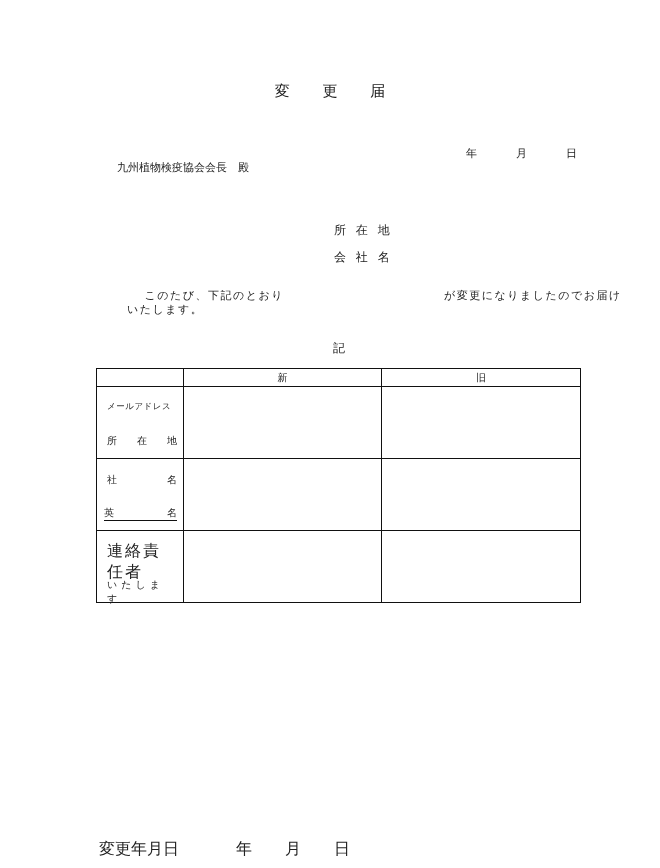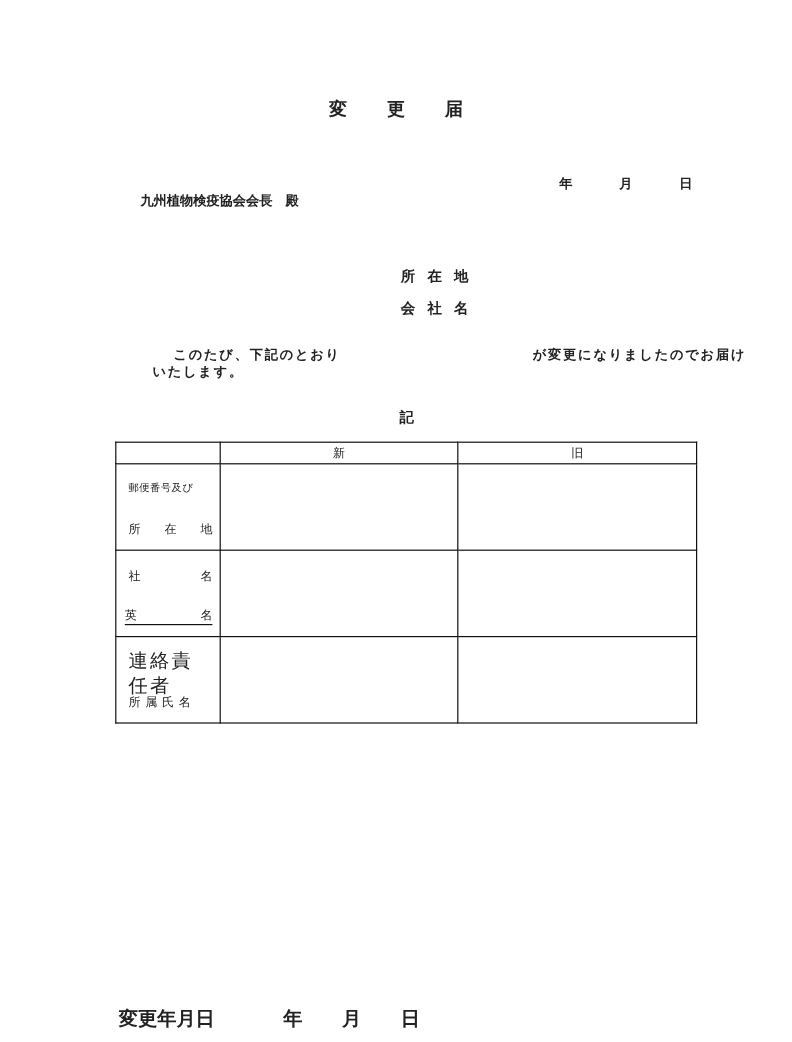--- a/index.html
+++ b/index.html
@@ -1,18 +1,18 @@
 <!DOCTYPE html>
 <html><head>
 <meta charset="utf-8">
 <style>
   html, body { margin:0; padding:0; background:#ffffff; }
   body { width:660px; height:868px; position:relative; overflow:hidden;
          font-family:"DejaVu Serif","Liberation Serif",serif; color:#222; }
-  .abs { position:absolute; white-space:nowrap;font-weight:bold; }
+  .abs { position:absolute; white-space:nowrap; }
   .title { top:82px; left:0; width:660px; text-align:center; font-size:15px; letter-spacing:0; }
   .title span { display:inline-block; margin:0 14px; }
   .date-top { top:146px; font-size:11px; }
   .addressee { top:160px; left:117px; font-size:11px; }
   .sender { left:334px; font-size:12px; letter-spacing:3px;margin-top:20px; }
   .body-text { font-size:11px; letter-spacing:1.5px;margin-left:28px; }
   .ki { top:340px; left:333px; font-size:12px; }
   table.form { position:absolute; left:96px; top:368px; border-collapse:collapse;
                width:484px; table-layout:fixed; }
   table.form td, table.form th { border:1.5px solid #111; padding:0; font-weight:normal; }
@@ -62,21 +62,21 @@
   <tbody>
       <tr>
     <th></th>
     <th>新</th>
     <th>旧</th>
   </tr>
 
   <tr>
     <td>
       <div class="lbl">
-        <div class="l1 small">郵便番号及び</div>
+        <div class="l1 small">メールアドレス</div>
         <div class="l2 spread">
           <span>所</span>
           <span>在</span>
           <span>地</span>
         </div>
       </div>
     </td>
     <td></td>
     <td></td>
   </tr>
@@ -97,21 +97,21 @@
     <td></td>
     <td></td>
   </tr>
 
 
 
   <tr>
     <td>
       <div class="lbl">
         <div class="l1" style="top:10px; letter-spacing:2px; font-size:16px">連絡責任者</div>
-        <div class="l2" style="letter-spacing:4px">所属氏名</div>
+        <div class="l2" style="letter-spacing:4px">いたします</div>
       </div>
     </td>
     <td></td>
     <td></td>
   </tr>
 
 </tbody>
   </table>
 
 <div class="abs footer" style="left:99px">変更年月日</div>

